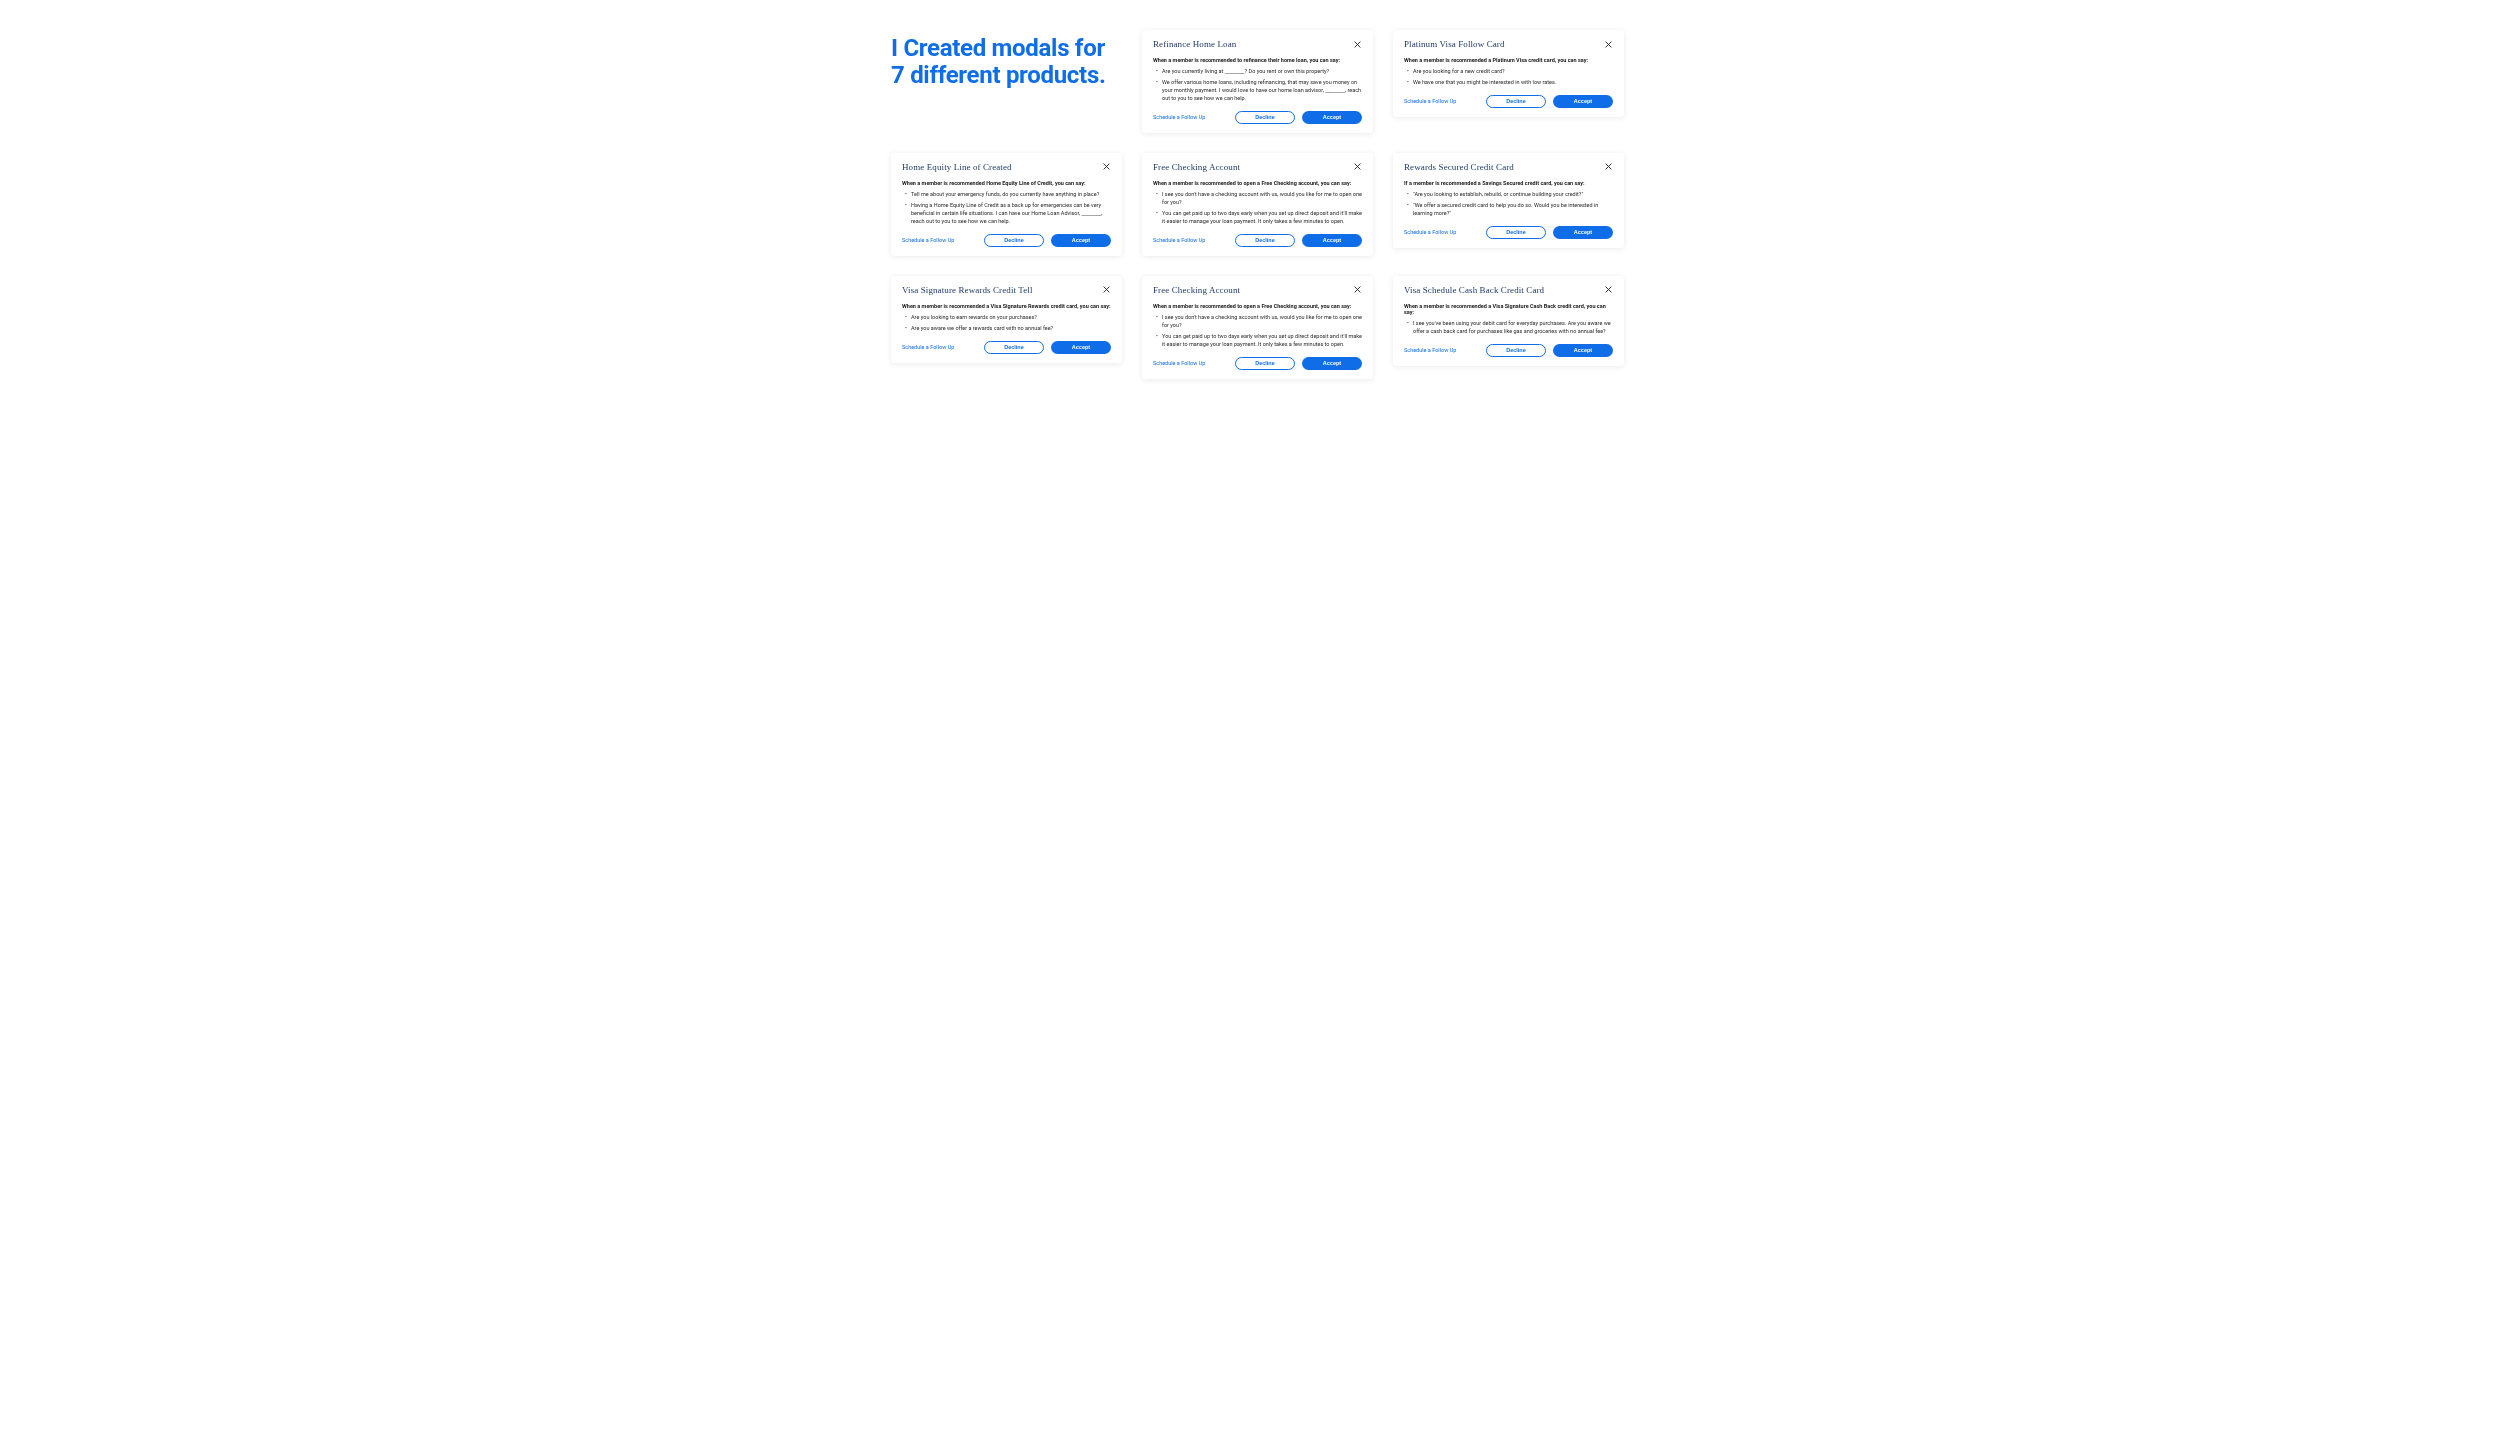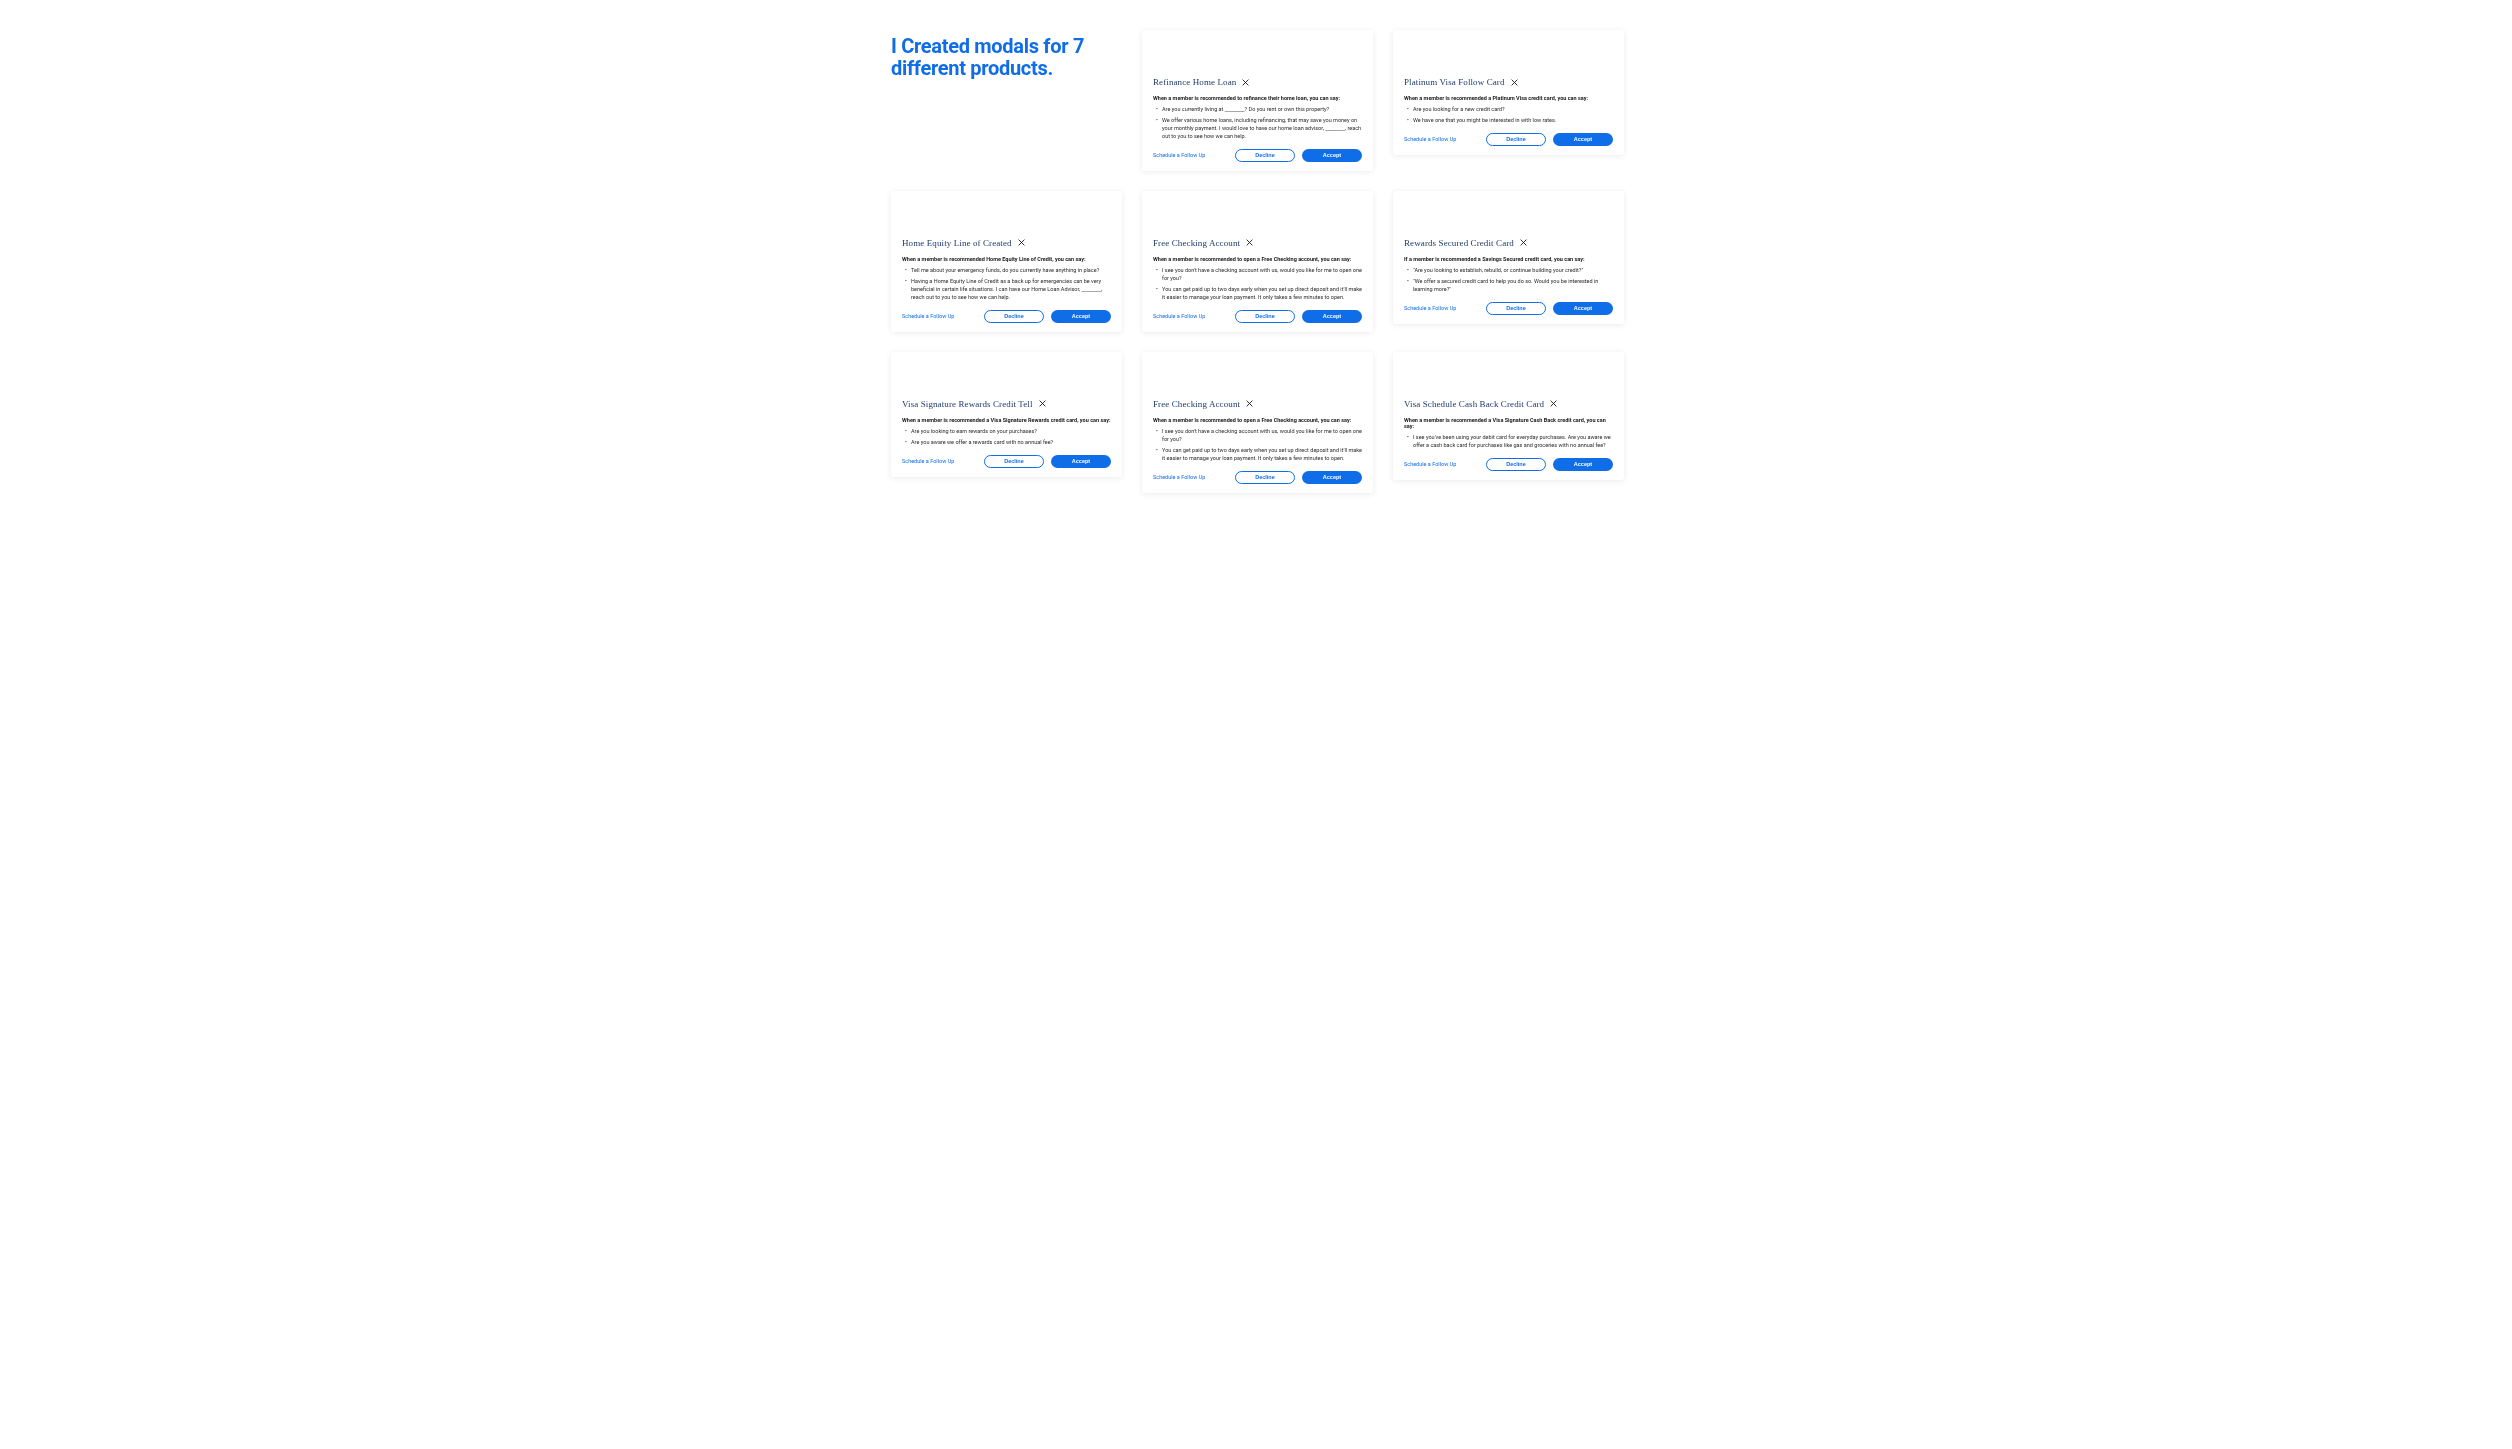--- a/index.html
+++ b/index.html
@@ -18,39 +18,38 @@
     grid-template-columns: repeat(3, 1fr);
     column-gap: 20px;
     row-gap: 20px;
     align-items: start;
   }
   .headline-cell {
     padding-top: 5px;
     padding-right: 15px;
   }
   .headline {
-    font-size: 20px;
+    font-size: 24px;
     line-height: 1.12;
     font-weight: 700;
     color: #0f6de8;
     letter-spacing: -0.3px;
   }
   .modal {
     background: #ffffff;
     border-radius: 2px;
     box-shadow: 0 1px 6px rgba(0,0,0,0.08), 0 0 1px rgba(0,0,0,0.06);
     padding: 9px 11px 9px 11px;
     position: relative;
   }
   .modal-header {
     display: flex;
     align-items: flex-start;
-    justify-content: flex-start;
+    justify-content: space-between;
     margin-bottom: 8px;
-    margin-top: 38px;
   }
   .modal-title {
     font-family: Georgia, "Times New Roman", serif;
     font-size: 9px;
     font-weight: 400;
     color: #1f3b6a;
     letter-spacing: 0.1px;
   }
   .close-btn {
     width: 9px;

